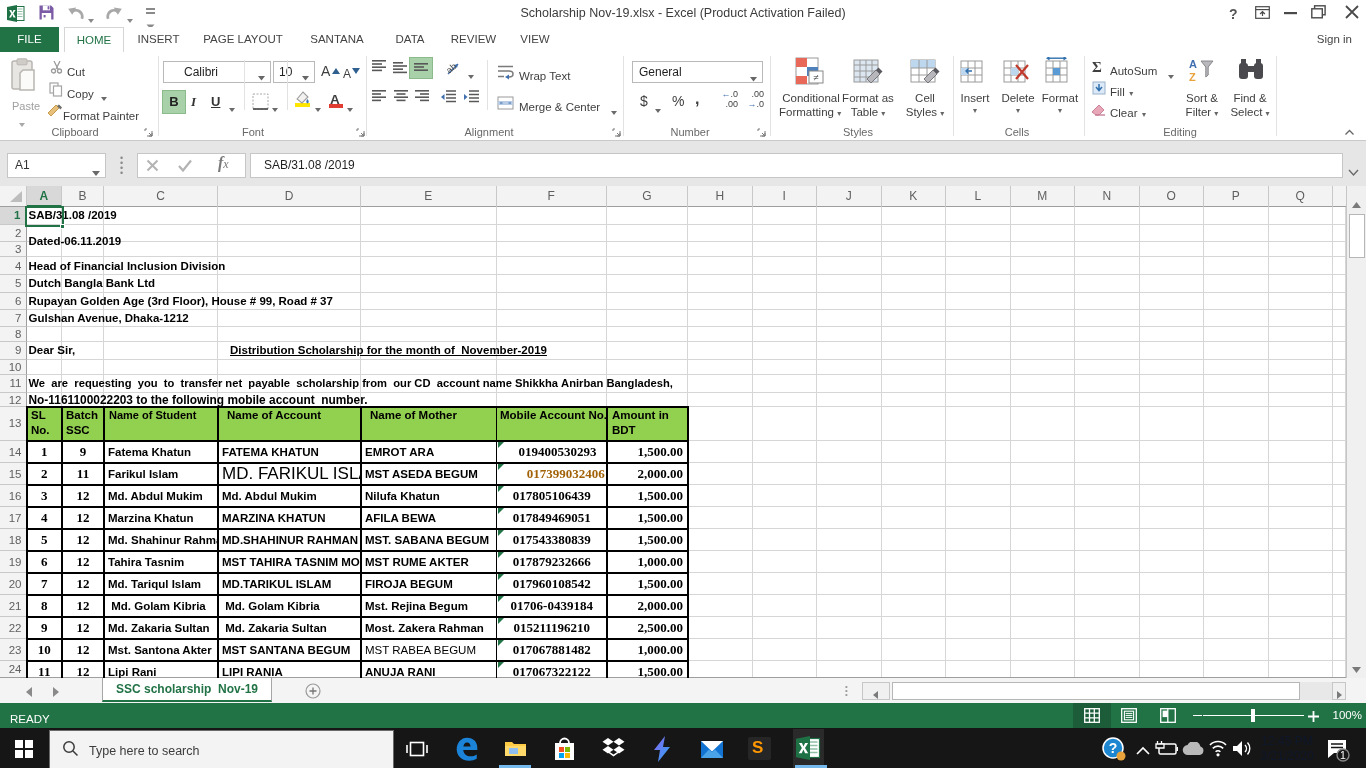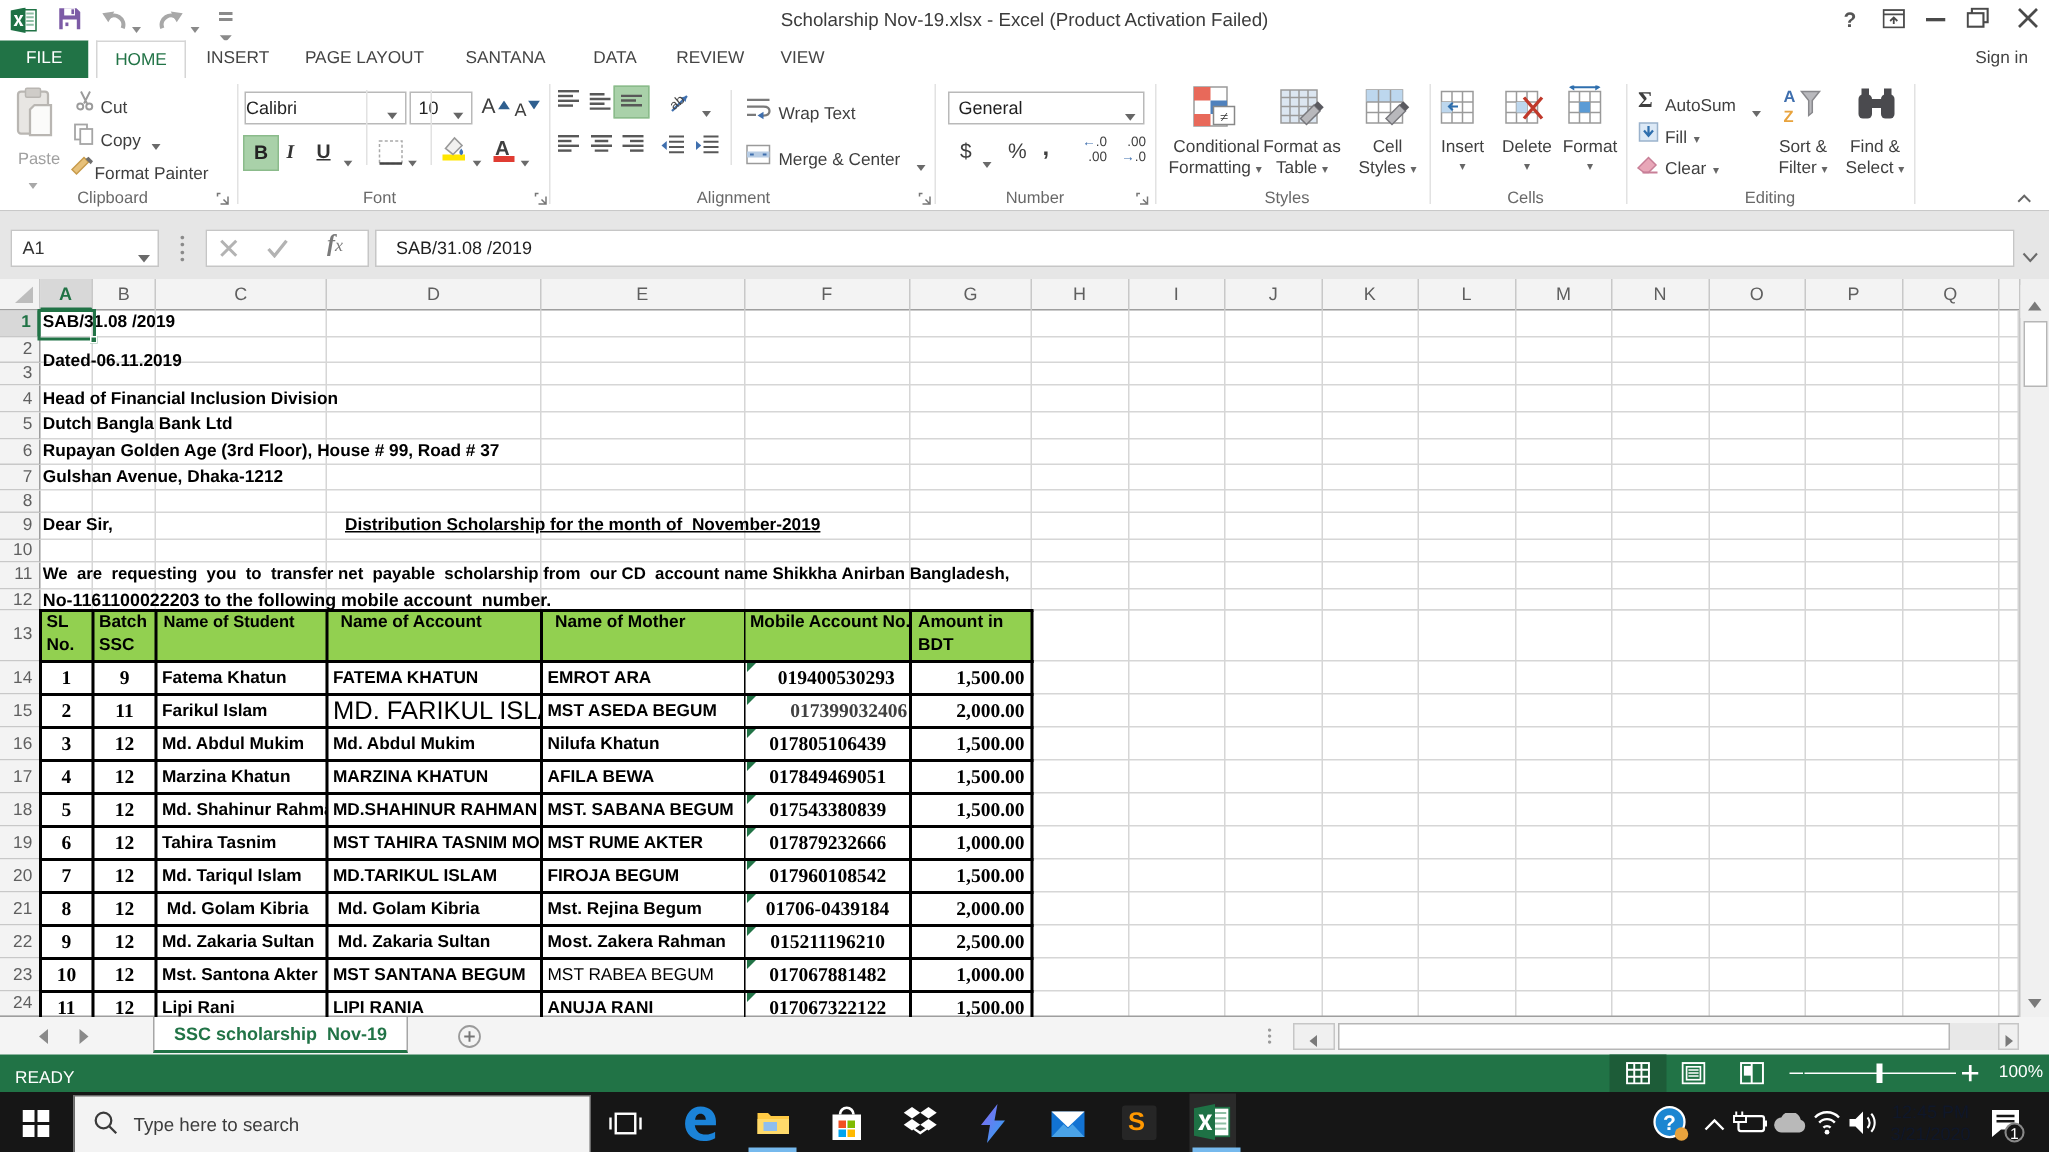--- a/index.html
+++ b/index.html
@@ -146,21 +146,21 @@
   </svg>
 <div class="a" style="left:67px;top:84px;"><span style="font-size:11.5px;color:#3f3f3f;">Copy</span></div>
 <div class="a" style="left:101px;top:88px;"><svg width="7" height="5">
       <path d="M0 0 l3 4 l3 -4 z" fill="#6a6a6a"></path>
     </svg></div>
 <svg class="a" style="left:47px;top:104px" width="16" height="15" viewBox="0 0 16 15">
     <path d="M1 9 l8 -8 l3 3 l-8 8 z" fill="#e7c17a" stroke="#c79b4b" stroke-width="1"></path>
     <path d="M10 2 l2 -1.5 l3 3 l-1.5 2 z" fill="#6d6d6d"></path>
   </svg>
 <div class="a" style="left:63px;top:106px;"><span style="font-size:11.5px;color:#3f3f3f;">Format Painter</span></div>
-<div class="a" style="left:163px;top:61px;width:108px;height:22px;background:#fff;border:1px solid #b9b9b9;font-size:12px;color:#1f1f1f;line-height:20px;padding-left:0;">Calibri</div>
+<div class="a" style="left:163px;top:61px;width:108px;height:22px;background:#fff;border:1px solid #b9b9b9;font-size:12px;color:#1f1f1f;line-height:20px;padding-left:20px;">Calibri</div>
 <div class="a" style="left:258px;top:68px;"><svg width="8" height="6">
       <path d="M0 0 l3.5 4.5 l3.5 -4.5 z" fill="#666"></path>
     </svg></div>
 <div class="a" style="left:273px;top:61px;width:42px;height:22px;background:#fff;border:1px solid #b9b9b9;font-size:12px;color:#1f1f1f;line-height:20px;padding-left:5px;">10</div>
 <div class="a" style="left:302px;top:68px;"><svg width="8" height="6">
       <path d="M0 0 l3.5 4.5 l3.5 -4.5 z" fill="#666"></path>
     </svg></div>
 <div class="a" style="left:321px;top:62px;"><span style="font-size:14px;color:#3f3f3f;">A</span></div>
 <div class="a" style="left:332px;top:60px;"><svg width="8" height="6">
       <path d="M4 0 L8 6 L0 6 z" fill="#2f5f8f"></path>
@@ -621,21 +621,21 @@
 <div class="a" style="left:108px;top:462.5px;">
     <div style="width:109.5px;font-weight:bold;font-size:11.5px;color:#000;white-space:nowrap;overflow:hidden;line-height:22px;">Farikul Islam</div>
   </div>
 <div class="a" style="left:222px;top:462.5px;">
     <div style="width:140px;font-weight:normal;font-size:17px;color:#000;white-space:nowrap;overflow:hidden;line-height:22px;">MD. FARIKUL ISLAM</div>
   </div>
 <div class="a" style="left:365px;top:462.5px;">
     <div style="width:130px;font-weight:bold;font-size:11.5px;color:#000;white-space:nowrap;overflow:hidden;line-height:22px;">MST ASEDA BEGUM</div>
   </div>
 <div class="a" style="left:496.5px;top:462.5px;">
-    <div style="width:110.5px;text-align:center;font-family:'Liberation Serif',serif;font-weight:bold;font-size:13px;color:#404040;line-height:22px;padding-left:28px;">017399032406</div>
+    <div style="width:110.5px;text-align:center;font-family:'Liberation Serif',serif;font-weight:bold;font-size:13px;color:#a16207;line-height:22px;padding-left:28px;">017399032406</div>
   </div>
 <div class="a" style="left:607px;top:462.5px;">
     <div style="width:76px;text-align:right;font-family:'Liberation Serif',serif;font-weight:bold;font-size:13px;color:#000;line-height:22px;">2,000.00</div>
   </div>
 <div class="a" style="left:498px;top:464px;width:0;height:0;border-top:6px solid #217346;border-right:6px solid transparent;"></div>
 <div class="a" style="left:26.5px;top:484.5px;">
     <div style="width:35.5px;text-align:center;font-family:'Liberation Serif',serif;font-weight:bold;font-size:13px;color:#000;line-height:22px;">3</div>
   </div>
 <div class="a" style="left:62px;top:484.5px;">
     <div style="width:42px;text-align:center;font-family:'Liberation Serif',serif;font-weight:bold;font-size:13px;color:#000;line-height:22px;">12</div>

